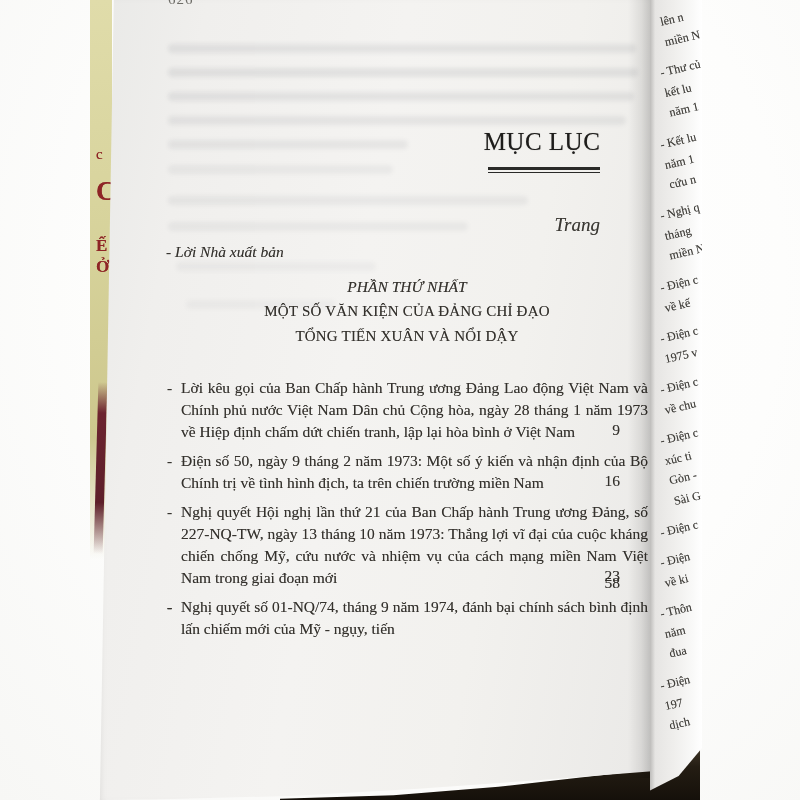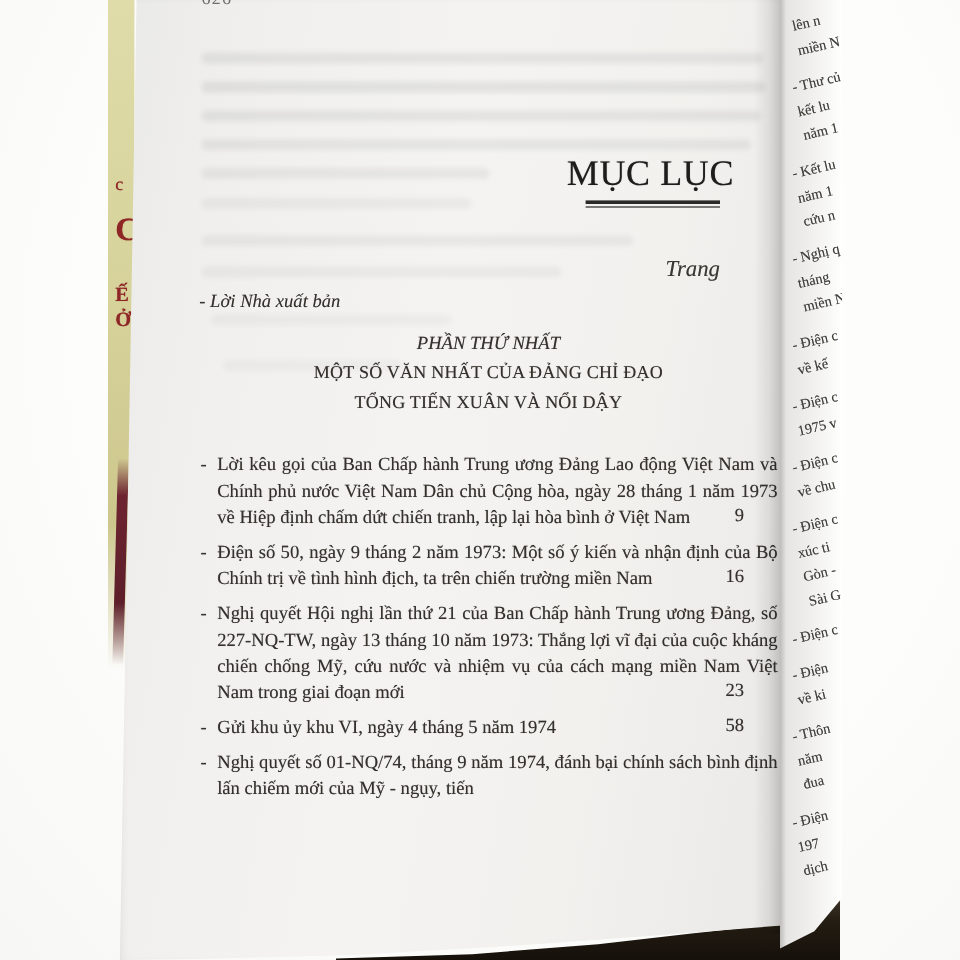--- a/index.html
+++ b/index.html
@@ -30,21 +30,21 @@
   .page{position:absolute;left:96px;top:0;width:556px;height:800px;
       background:linear-gradient(100deg,#e9e9e7 0%,#f0efed 16%,#f4f3f1 45%,#f2f1ee 70%,#eae9e7 100%);
       clip-path:polygon(3.2% 0,100% 0,100% 96.4%,80% 97.5%,58% 98.6%,35% 99.5%,12% 99.9%,0.7% 100%);
       box-shadow:inset 8px 0 10px -6px rgba(0,0,0,.14);
       color:#34312c;}
   .top-num{position:absolute;left:72px;top:-9px;font-size:15px;color:#6e6d68;letter-spacing:1px;}
 
   .ghost{position:absolute;height:9px;border-radius:5px;background:#70737b;filter:blur(2px);}
 
   .toc-title{position:absolute;left:336px;top:128px;width:220px;margin:0;text-align:center;
-      font-size:30px;font-weight:normal;letter-spacing:.5px;color:#1e1d1b;
+      font-size:25px;font-weight:normal;letter-spacing:.5px;color:#1e1d1b;
       text-shadow:0 0 .7px rgba(25,25,25,.55);}
   .title-underline{position:absolute;left:392px;top:167px;width:112px;}
   .title-underline .thick{height:3px;background:#2a2a28;}
   .title-underline .thin{height:1px;background:#2a2a28;margin-top:2px;}
 
   .trang{position:absolute;right:52px;top:214px;font-style:italic;font-size:19px;color:#3a3833;
       text-shadow:0 0 .5px rgba(40,40,40,.4);}
 
   .front-item{position:absolute;left:70px;top:243px;font-style:italic;font-size:15.5px;color:#35322d;
       text-shadow:0 0 .5px rgba(40,40,40,.4);}
@@ -114,21 +114,21 @@
 
     <div class="trang">Trang</div>
 
     <div class="front-item">
       <span>-</span>
       <span>Lời Nhà xuất bản</span>
     </div>
 
     <div class="part">
       <div class="kicker">PHẦN THỨ NHẤT</div>
-      <div class="pline">MỘT SỐ VĂN NHẤT CỦA ĐẢNG CHỈ ĐẠO</div>
+      <div class="pline">MỘT SỐ VĂN KIỆN CỦA ĐẢNG CHỈ ĐẠO</div>
       <div class="pline">TỔNG TIẾN XUÂN VÀ NỔI DẬY</div>
     </div>
 
     <div class="entries">
       <div class="entry">
         <span class="marker">-</span>
         <span class="etext">Lời kêu gọi của Ban Chấp hành Trung ương Đảng Lao động Việt Nam và Chính phủ nước Việt Nam Dân chủ Cộng hòa, ngày 28 tháng 1 năm 1973 về Hiệp định chấm dứt chiến tranh, lập lại hòa bình ở Việt Nam</span>
         <span class="epage">9</span>
       </div>
       <div class="entry">
@@ -136,21 +136,20 @@
         <span class="etext">Điện số 50, ngày 9 tháng 2 năm 1973: Một số ý kiến và nhận định của Bộ Chính trị về tình hình địch, ta trên chiến trường miền Nam</span>
         <span class="epage">16</span>
       </div>
       <div class="entry">
         <span class="marker">-</span>
         <span class="etext">Nghị quyết Hội nghị lần thứ 21 của Ban Chấp hành Trung ương Đảng, số 227-NQ-TW, ngày 13 tháng 10 năm 1973: Thắng lợi vĩ đại của cuộc kháng chiến chống Mỹ, cứu nước và nhiệm vụ của cách mạng miền Nam Việt Nam trong giai đoạn mới</span>
         <span class="epage">23</span>
       </div>
       <div class="entry">
         <span class="marker">-</span>
-        <span class="etext">Gửi khu ủy khu VI, ngày 4 tháng 5 năm 1974</span>
         <span class="epage">58</span>
       </div>
       <div class="entry">
         <span class="marker">-</span>
         <span class="etext">Nghị quyết số 01-NQ/74, tháng 9 năm 1974, đánh bại chính sách bình định lấn chiếm mới của Mỹ - ngụy, tiến</span>
         <span class="epage"></span>
       </div>
     </div>
   </div>
 

